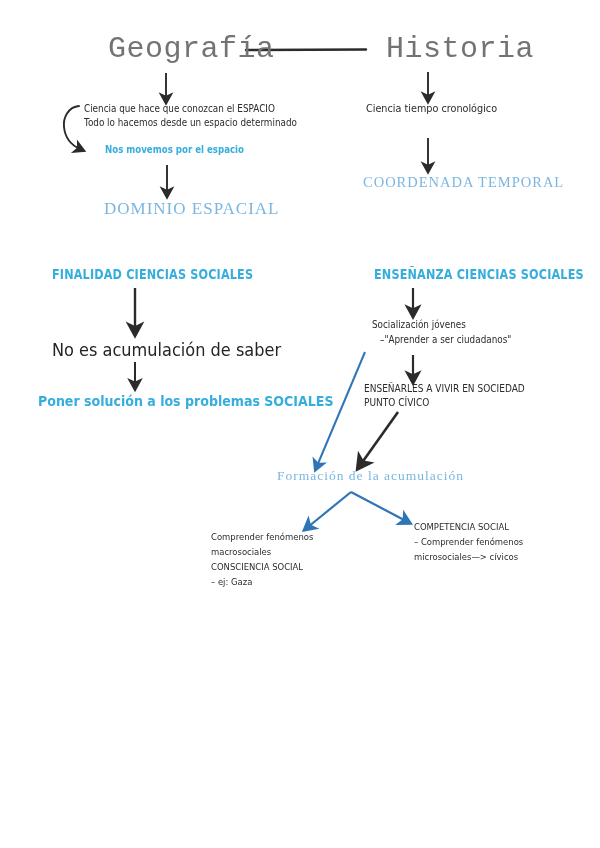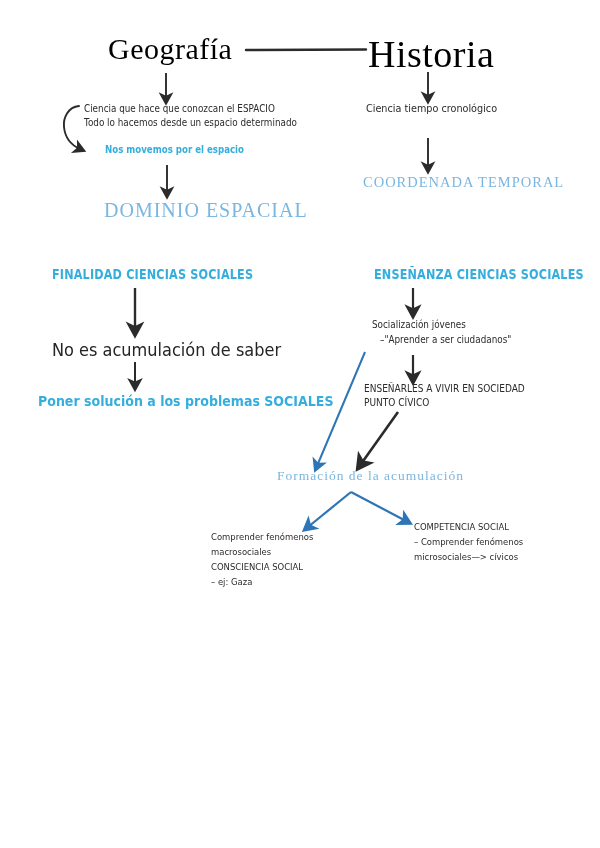--- a/index.html
+++ b/index.html
@@ -26,23 +26,23 @@
     height: 848px;
     pointer-events: none;
   }
   .node {
     position: absolute;
     white-space: pre;
     line-height: 1.28;
   }
   
   .title-serif {
-    font-family: Liberation Serif, serif;
+    font-family: Liberation Mono, monospace;
     font-weight: 400;
-    color: #000000;
+    color: #737373;
     letter-spacing: 0.5px;
   }
   .heading-serif {
     font-family: "Liberation Serif", serif;
     font-weight: 400;
     color: #7ab6e0;
     letter-spacing: 1.0px;
   }
   .hand-caps {
     font-family: "DejaVu Sans", sans-serif;
@@ -114,29 +114,29 @@
 
     <line x1="398" y1="412" x2="361" y2="464" stroke="#2b2b2b" stroke-width="2.6" marker-end="url(#ah-black)"></line>
 
     <line x1="351" y1="492" x2="308" y2="527" stroke="#2e75b6" stroke-width="2.2" marker-end="url(#ah-blue)"></line>
 
     <line x1="351" y1="492" x2="406" y2="521" stroke="#2e75b6" stroke-width="2.2" marker-end="url(#ah-blue)"></line>
   </svg>
 
   <div class="node title-serif" style="left:108px; top:30px; font-size:30px;">Geografía</div>
 
-  <div class="node title-serif" style="left:368px; top:30px; font-size:38px;">Historia</div>
+  <div class="node title-serif" style="left:386px; top:30px; font-size:30px;">Historia</div>
 
   <div class="node hand-dark" style="left:84px; top:103px; font-size:9.6px;">Ciencia que hace que conozcan el ESPACIO</div>
 
   <div class="node hand-dark" style="left:84px; top:117px; font-size:9.6px;">Todo lo hacemos desde un espacio determinado</div>
 
   <div class="node hand-cyan" style="left:105px; top:144px; font-size:9.6px;">Nos movemos por el espacio</div>
 
-  <div class="node heading-serif" style="left:104px; top:198px; font-size:20px;">DOMINIO ESPACIAL</div>
+  <div class="node heading-serif" style="left:104px; top:198px; font-size:17px;">DOMINIO ESPACIAL</div>
 
   <div class="node hand-dark" style="left:366px; top:102px; font-size:10.5px;">Ciencia tiempo cronológico</div>
 
   <div class="node heading-serif" style="left:363px; top:173px; font-size:14.5px;">COORDENADA TEMPORAL</div>
 
   <div class="node hand-caps" style="left:52px; top:265px; font-size:14.5px;">FINALIDAD CIENCIAS SOCIALES</div>
 
   <div class="node hand-dark-lg" style="left:52px; top:340px; font-size:17px;">No es acumulación de saber</div>
 
   <div class="node hand-cyan" style="left:38px; top:393px; font-size:14px;">Poner solución a los problemas SOCIALES</div>

